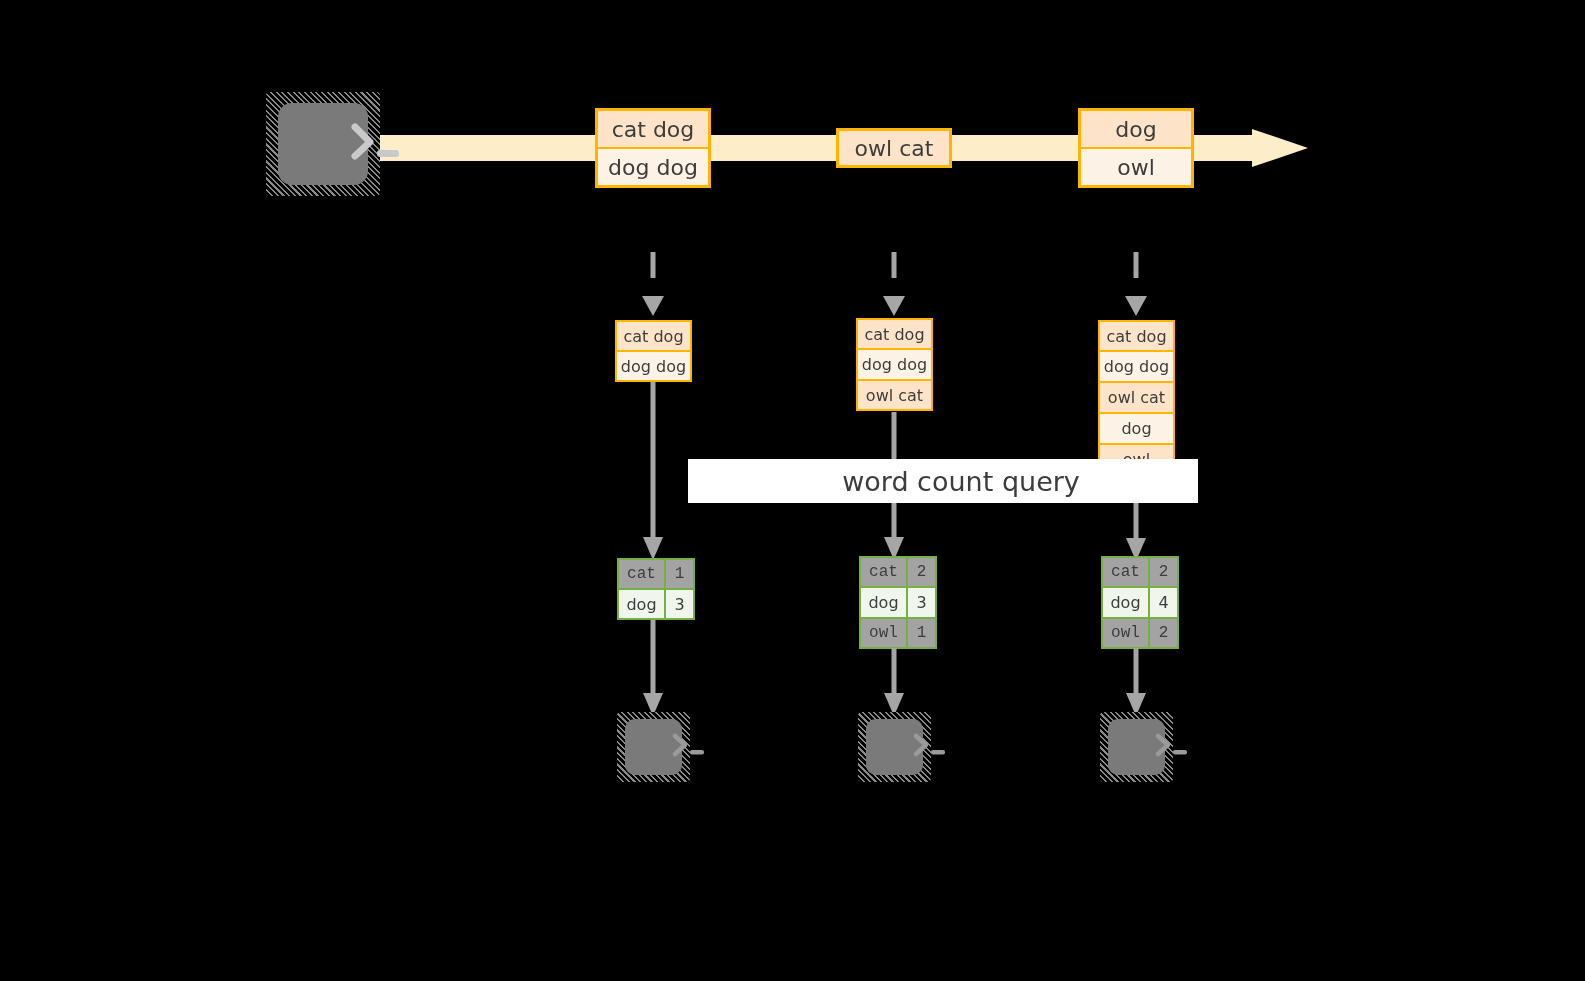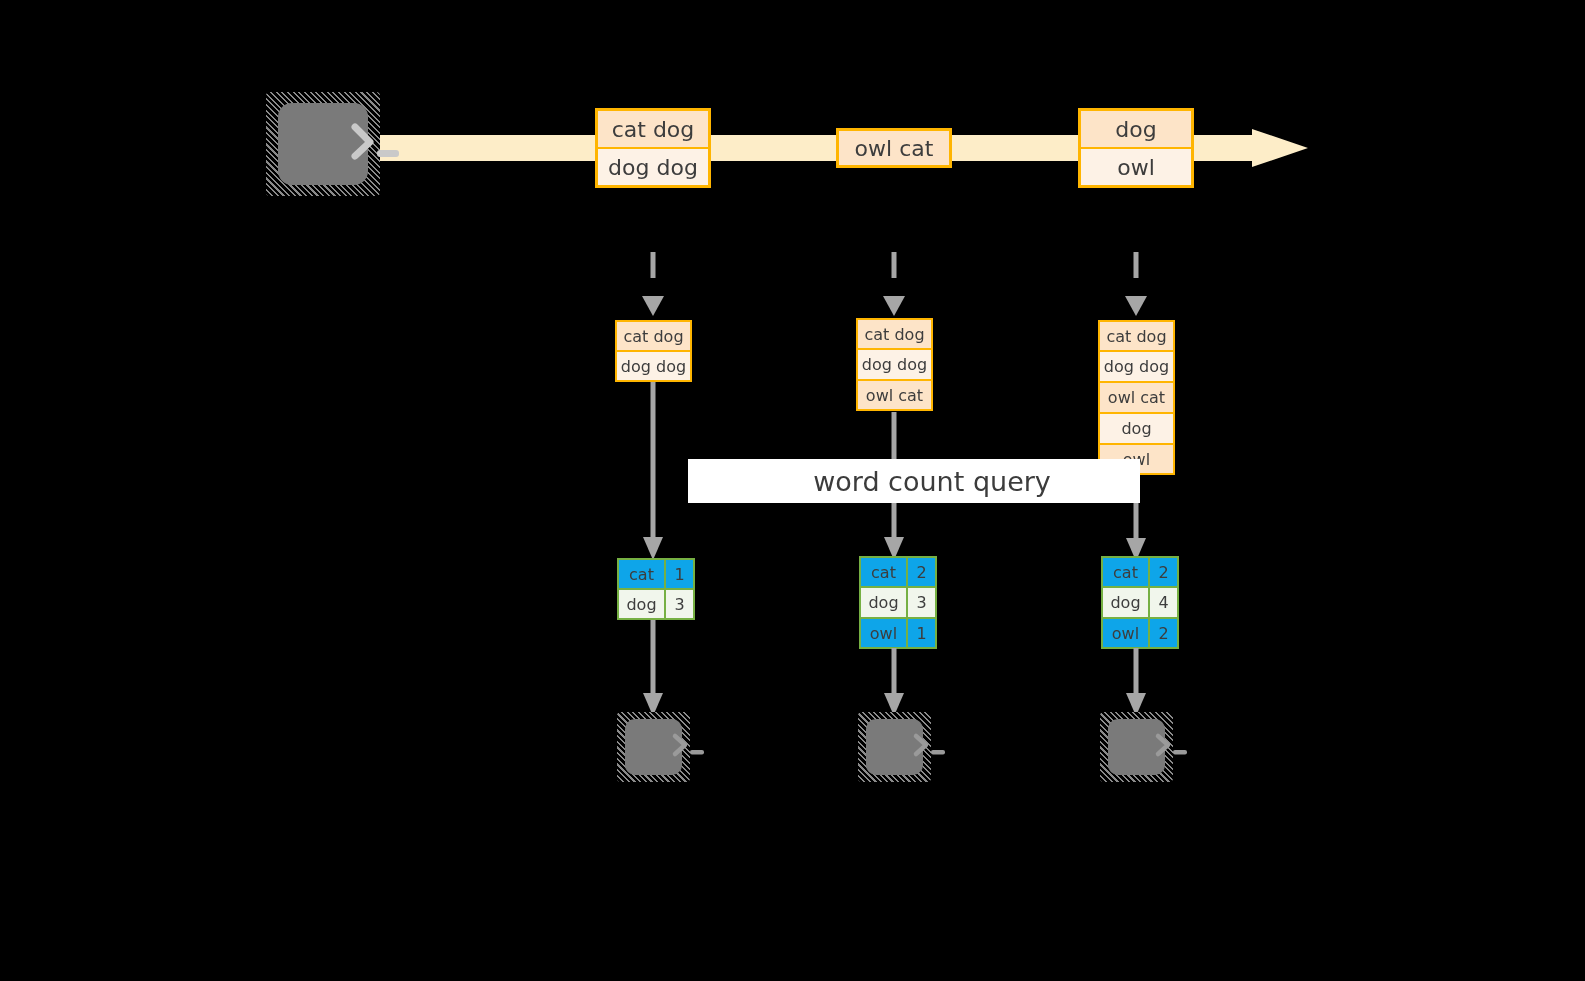--- a/index.html
+++ b/index.html
@@ -111,32 +111,32 @@
     color: #3d3d3d;
     font-size: 16px;
     display: flex;
     align-items: center;
     justify-content: center;
   }
   .rtable .trow:first-child .cell { border-top-width: 2px; }
   .rtable .trow:last-child  .cell { border-bottom-width: 2px; }
   .rtable .cell.key { width: 48px; border-right-width: 1px; }
   .rtable .cell.val { width: 30px; border-left-width: 1px; }
-  .rtable .trow.dark  .cell { background: #0ea5e9; }
+  .rtable .trow.dark  .cell { background: #a3a3a3; font-family: Liberation Mono, monospace; }
   .rtable .trow.light .cell { background: #f1f6ec; }
 
   
   .conn { position: absolute; }
 
   
   .banner {
     position: absolute;
     left: 688px;
     top: 459px;
-    width: 452px;
+    width: 510px;
     height: 44px;
     background: #ffffff;
     display: flex;
     align-items: center;
     justify-content: center;
   }
   .banner span {
     font-size: 27px;
     color: #3c3c3c;
     padding-left: 36px;

